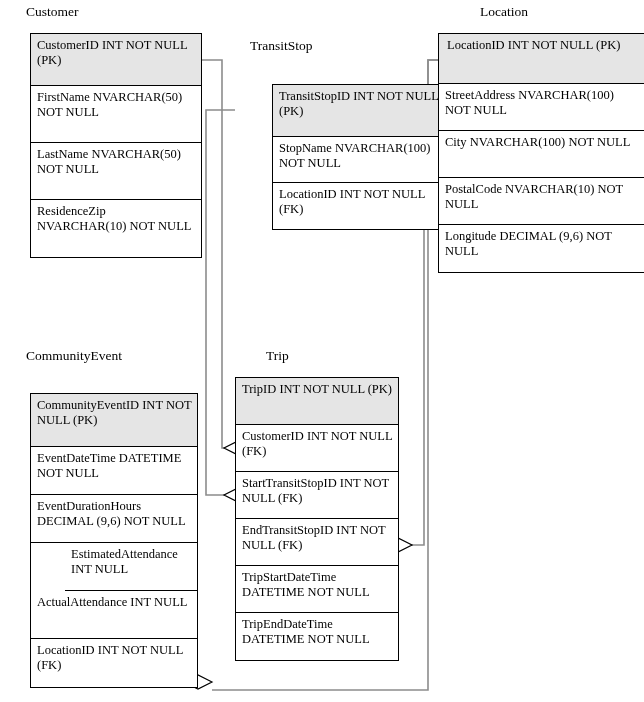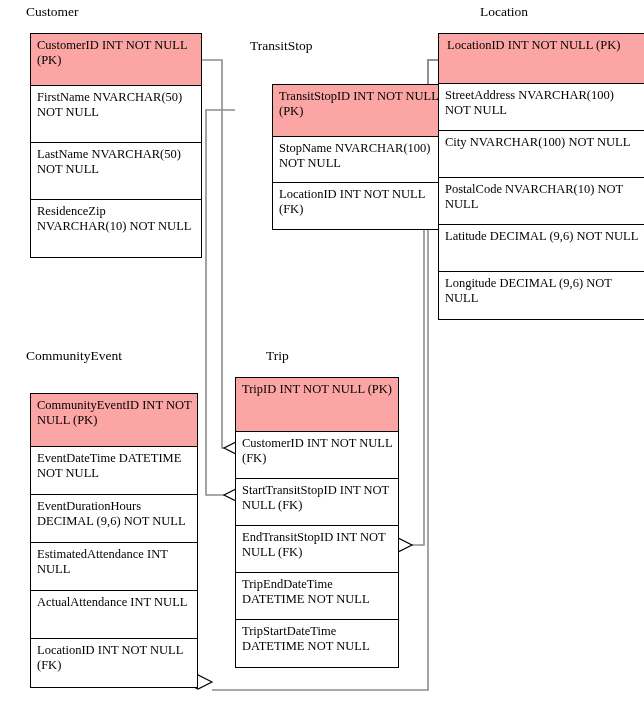--- a/index.html
+++ b/index.html
@@ -42,21 +42,21 @@
     line-height: 1.18;
     font-family: "Liberation Serif", serif;
     background: #ffffff;
     color: #000000;
     overflow: hidden;
   }
   .attr:last-child {
     border-bottom: none;
   }
   .attr.pk {
-    background: #fca5a5;
+    background: #e5e5e5;
   }
   svg.links {
     position: absolute;
     left: 0; top: 0;
     width: 644px;
     height: 702px;
     overflow: visible;
   }
   svg.links path, svg.links line, svg.links polyline {
     fill: none;
@@ -106,37 +106,36 @@
     <div class="attr" style="height:46px;">StopName NVARCHAR(100) NOT NULL</div>
     <div class="attr" style="height:46px;">LocationID INT NOT NULL (FK)</div>
   </div>
 
   <div class="entity-title" style="left:464px; top:4px;">Location</div>
   <div class="table" style="left:422px; top:33px; width:208px;">
     <div class="attr pk" style="height:50px;padding-left:8px;">LocationID INT NOT NULL (PK)</div>
     <div class="attr" style="height:47px;">StreetAddress NVARCHAR(100) NOT NULL</div>
     <div class="attr" style="height:47px;">City NVARCHAR(100) NOT NULL</div>
     <div class="attr" style="height:47px;">PostalCode NVARCHAR(10) NOT NULL</div>
-    <div class="attr" style="height:47px;">Latitude DECIMAL (9,6) NOT NULL</div>
     <div class="attr" style="height:47px;">Longitude DECIMAL (9,6) NOT NULL</div>
   </div>
 
   <div class="entity-title" style="left:10px; top:348px;">CommunityEvent</div>
   <div class="table" style="left:14px; top:393px; width:168px;">
     <div class="attr pk" style="height:53px;">CommunityEventID INT NOT NULL (PK)</div>
     <div class="attr" style="height:48px;">EventDateTime DATETIME NOT NULL</div>
     <div class="attr" style="height:48px;">EventDurationHours DECIMAL (9,6) NOT NULL</div>
-    <div class="attr" style="height:48px;">EstimatedAttendance INT NULL</div>
+    <div class="attr" style="height:48px;margin-left:34px;">EstimatedAttendance INT NULL</div>
     <div class="attr" style="height:48px;">ActualAttendance INT NULL</div>
     <div class="attr" style="height:48px;">LocationID INT NOT NULL (FK)</div>
   </div>
 
   <div class="entity-title" style="left:250px; top:348px;">Trip</div>
   <div class="table" style="left:219px; top:377px; width:164px;">
-    <div class="attr pk" style="height:54px;">TripID INT NOT NULL (PK)</div>
+    <div class="attr pk" style="height:47px;">TripID INT NOT NULL (PK)</div>
     <div class="attr" style="height:47px;">CustomerID INT NOT NULL (FK)</div>
     <div class="attr" style="height:47px;">StartTransitStopID INT NOT NULL (FK)</div>
     <div class="attr" style="height:47px;">EndTransitStopID INT NOT NULL (FK)</div>
+    <div class="attr" style="height:47px;">TripStartDateTime DATETIME NOT NULL</div>
     <div class="attr" style="height:47px;">TripEndDateTime DATETIME NOT NULL</div>
-    <div class="attr" style="height:47px;">TripStartDateTime DATETIME NOT NULL</div>
   </div>
 
 </div>
 
 </body></html>

